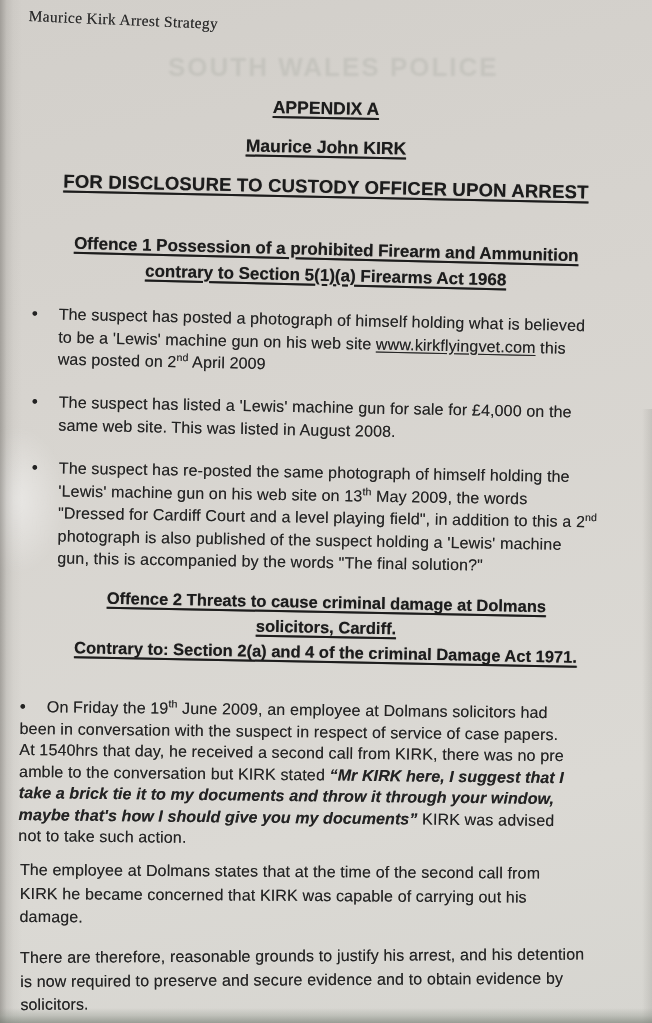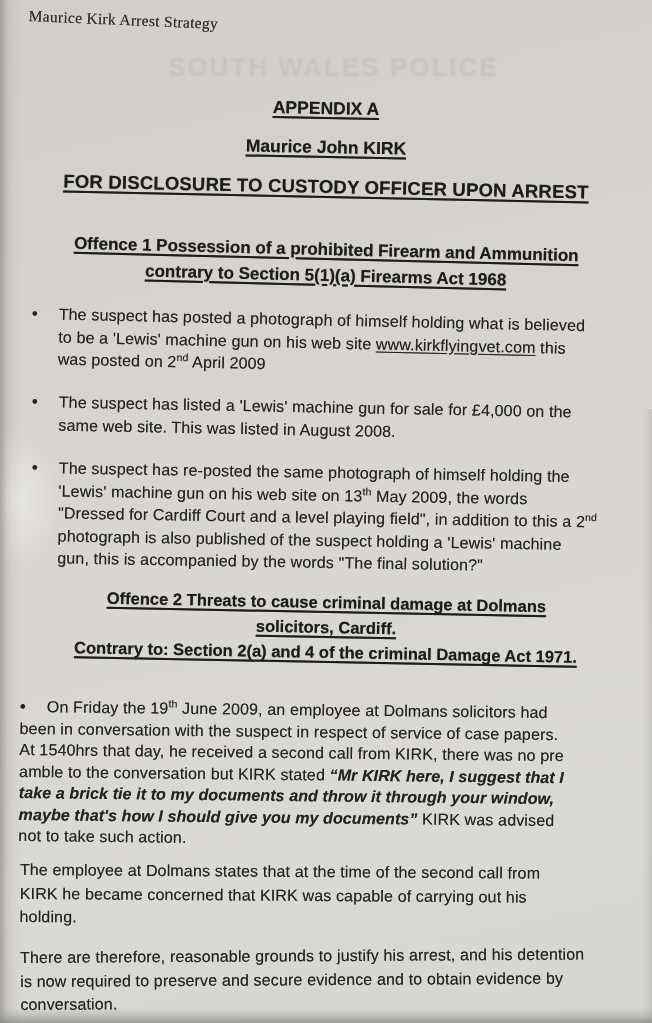--- a/index.html
+++ b/index.html
@@ -111,20 +111,20 @@
     <span class="hline"><span class="hl">Offence 2 Threats to cause criminal damage at Dolmans</span></span>
     <span class="hline"><span class="hl">solicitors, Cardiff.</span></span>
     <span class="hline"><span class="hl">Contrary to: Section 2(a) and 4 of the criminal Damage Act 1971.</span></span>
   </div>
 
   <div class="para p1">
     <span class="blt-inline">•</span><span><span>On Friday the 19</span><sup>th</sup><span> June 2009, an employee at Dolmans solicitors had</span><br><span>been in conversation with the suspect in respect of service of case papers.</span><br><span>At 1540hrs that day, he received a second call from KIRK, there was no pre</span><br><span>amble to the conversation but KIRK stated </span><span class="seg-bi">“Mr KIRK here, I suggest that I</span><br><span class="seg-bi">take a brick tie it to my documents and throw it through your window,</span><br><span class="seg-bi">maybe that's how I should give you my documents”</span><span> KIRK was advised</span><br><span>not to take such action.</span></span>
   </div>
 
   <div class="para p2">
-    <span><span>The employee at Dolmans states that at the time of the second call from</span><br><span>KIRK he became concerned that KIRK was capable of carrying out his</span><br><span>holding.</span></span>
+    <span><span>The employee at Dolmans states that at the time of the second call from</span><br><span>KIRK he became concerned that KIRK was capable of carrying out his</span><br><span>damage.</span></span>
   </div>
 
   <div class="para p3">
-    <span><span>There are therefore, reasonable grounds to justify his arrest, and his detention</span><br><span>is now required to preserve and secure evidence and to obtain evidence by</span><br><span>conversation.</span></span>
+    <span><span>There are therefore, reasonable grounds to justify his arrest, and his detention</span><br><span>is now required to preserve and secure evidence and to obtain evidence by</span><br><span>solicitors.</span></span>
   </div>
 
 </div>
 
 </body></html>

